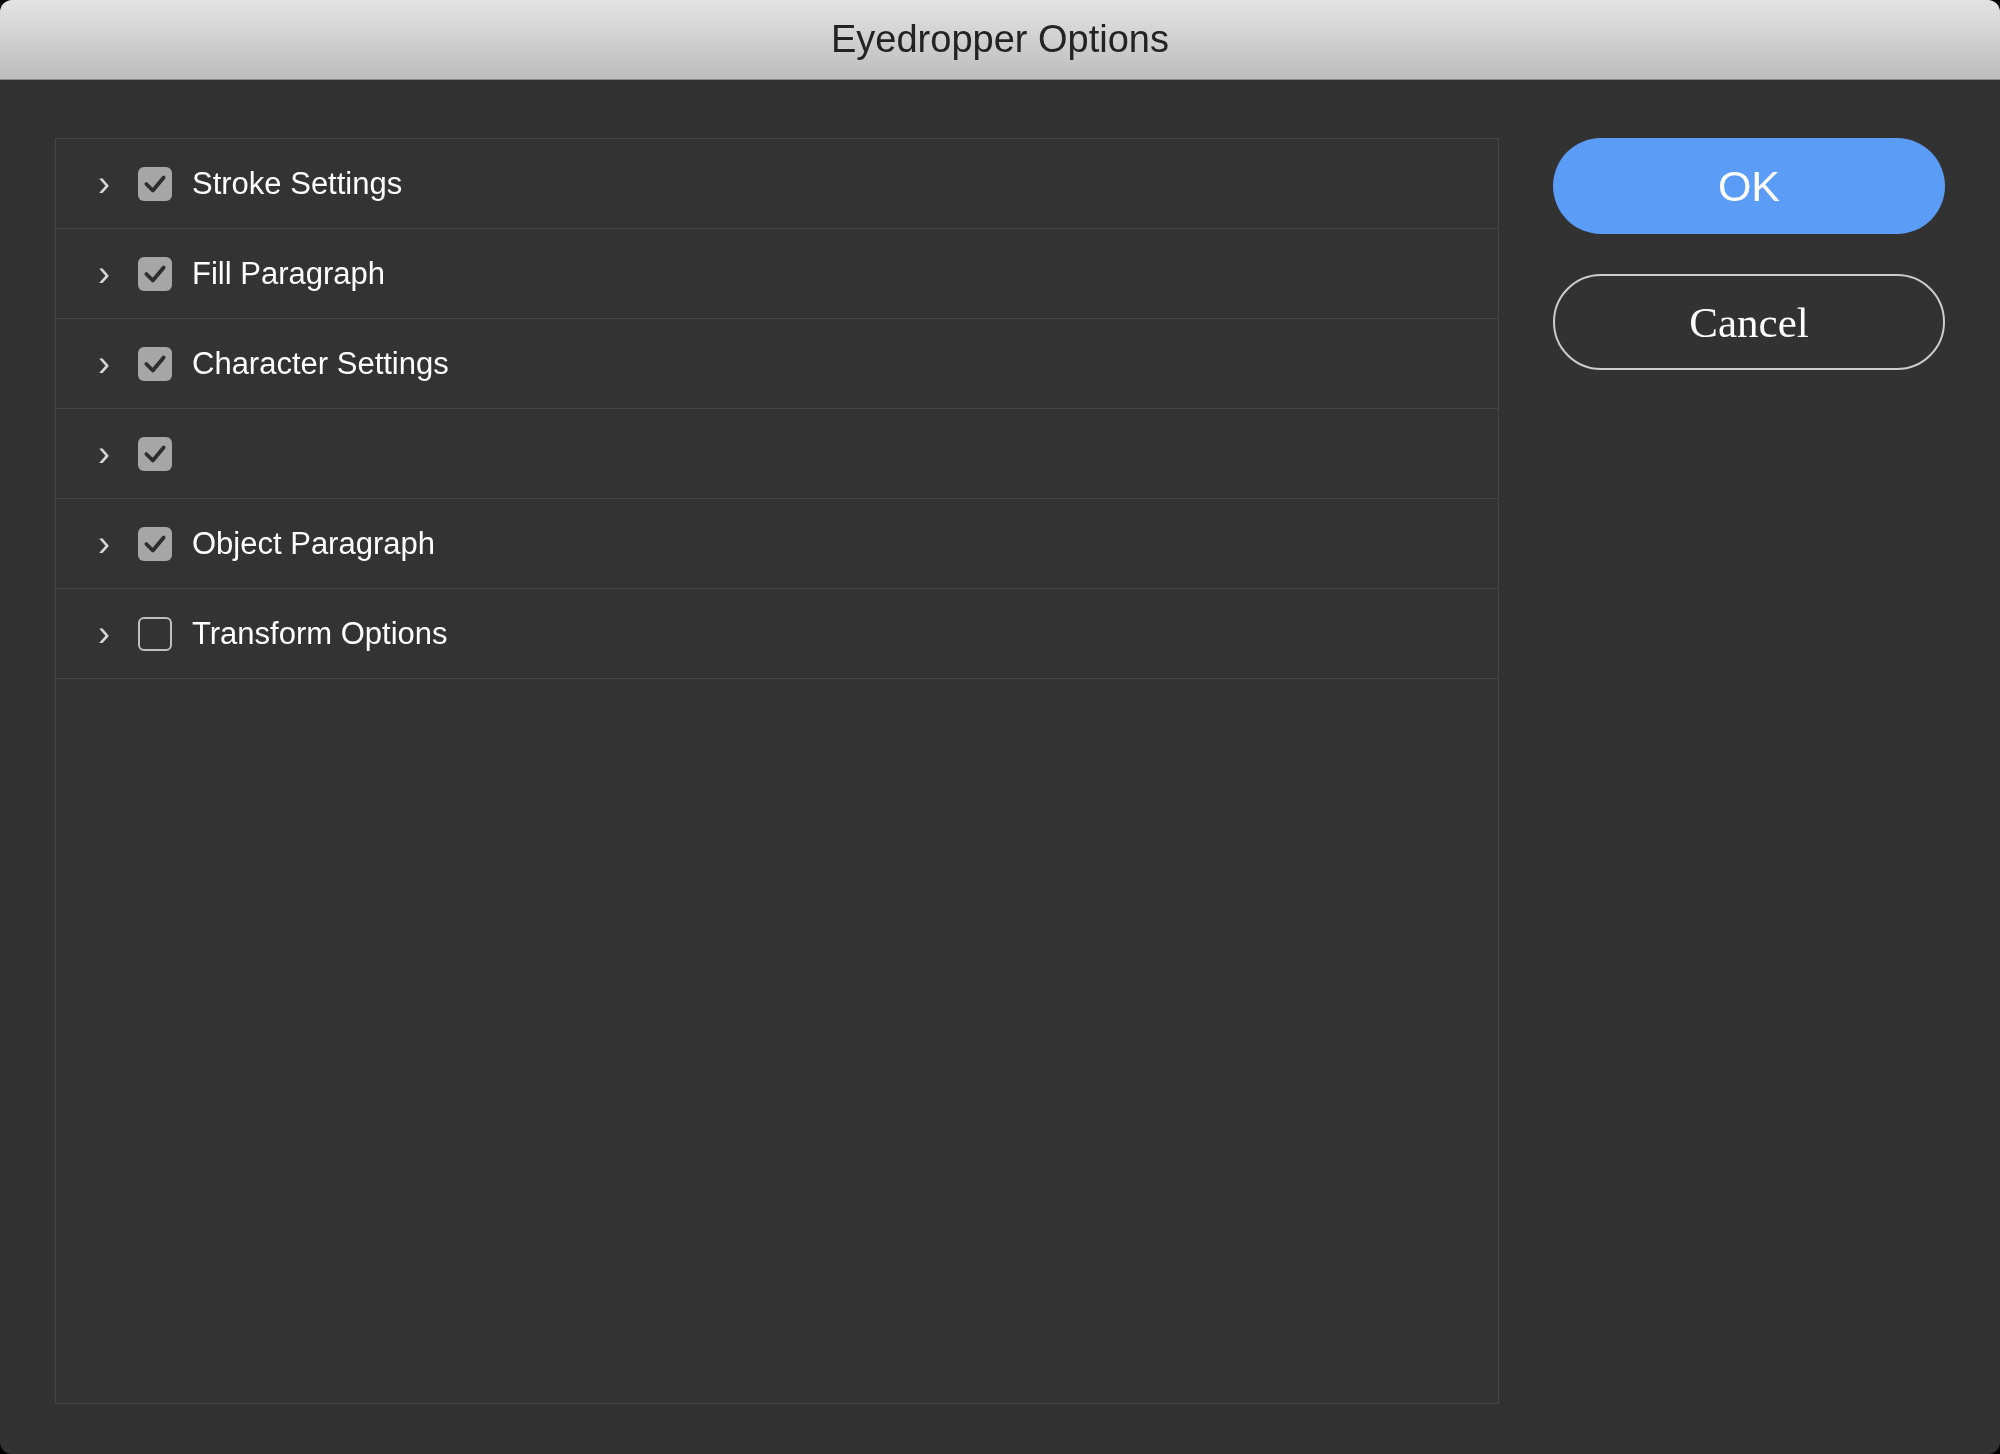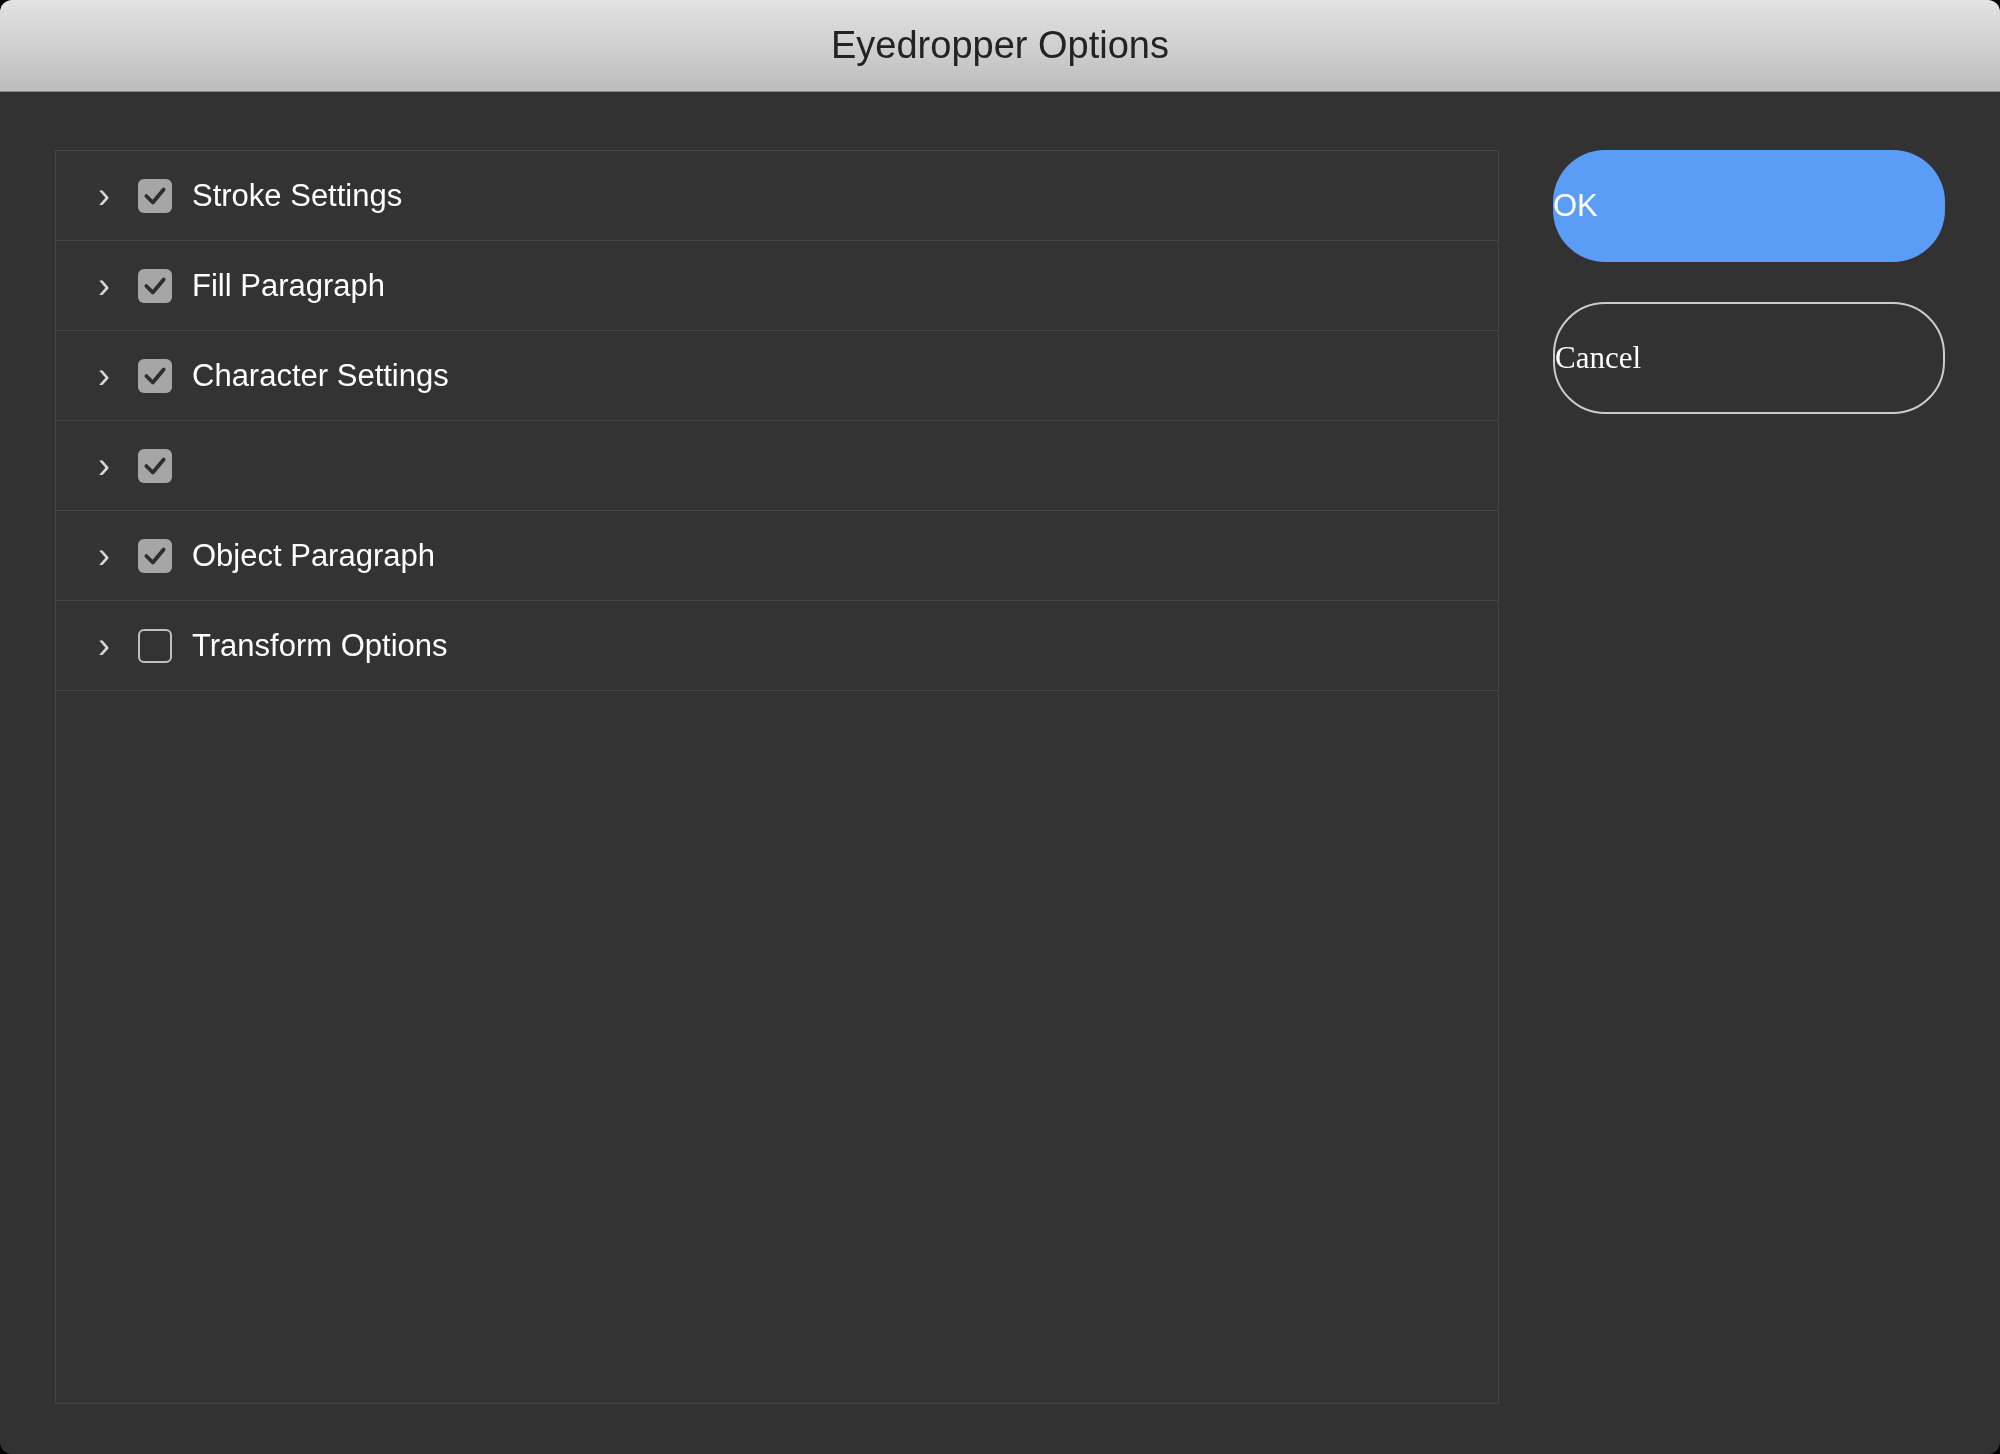--- a/index.html
+++ b/index.html
@@ -11,21 +11,21 @@
     }
     .window {
       width: 2000px;
       height: 1454px;
       display: flex;
       flex-direction: column;
       border-radius: 12px;
       overflow: hidden;
     }
     .titlebar {
-      height: 92px;
+      height: 80px;
       background: linear-gradient(to bottom, #e3e3e3, #bdbdbd);
       display: flex;
       align-items: center;
       justify-content: center;
       font-size: 38px;
       color: #232323;
       border-bottom: 1px solid #8a8a8a;
       font-weight: 400;
     }
     .content {
@@ -88,26 +88,26 @@
       color: #ffffff;
       font-weight: 400;
     }
     .btn-col {
       width: 392px;
       display: flex;
       flex-direction: column;
       gap: 40px;
     }
     .btn {
-      height: 112px;
+      height: 96px;
       border-radius: 52px;
-      font-size: 31px;
+      font-size: 43px;
       display: flex;
       align-items: center;
-      justify-content: flex-start;
+      justify-content: center;
       cursor: pointer;
       font-weight: 400;
     }
     .btn.primary {
       background: #5b9cf6;
       color: #ffffff;
     }
     .btn.secondary {
       background: transparent;
       border: 2.5px solid #cccccc;

